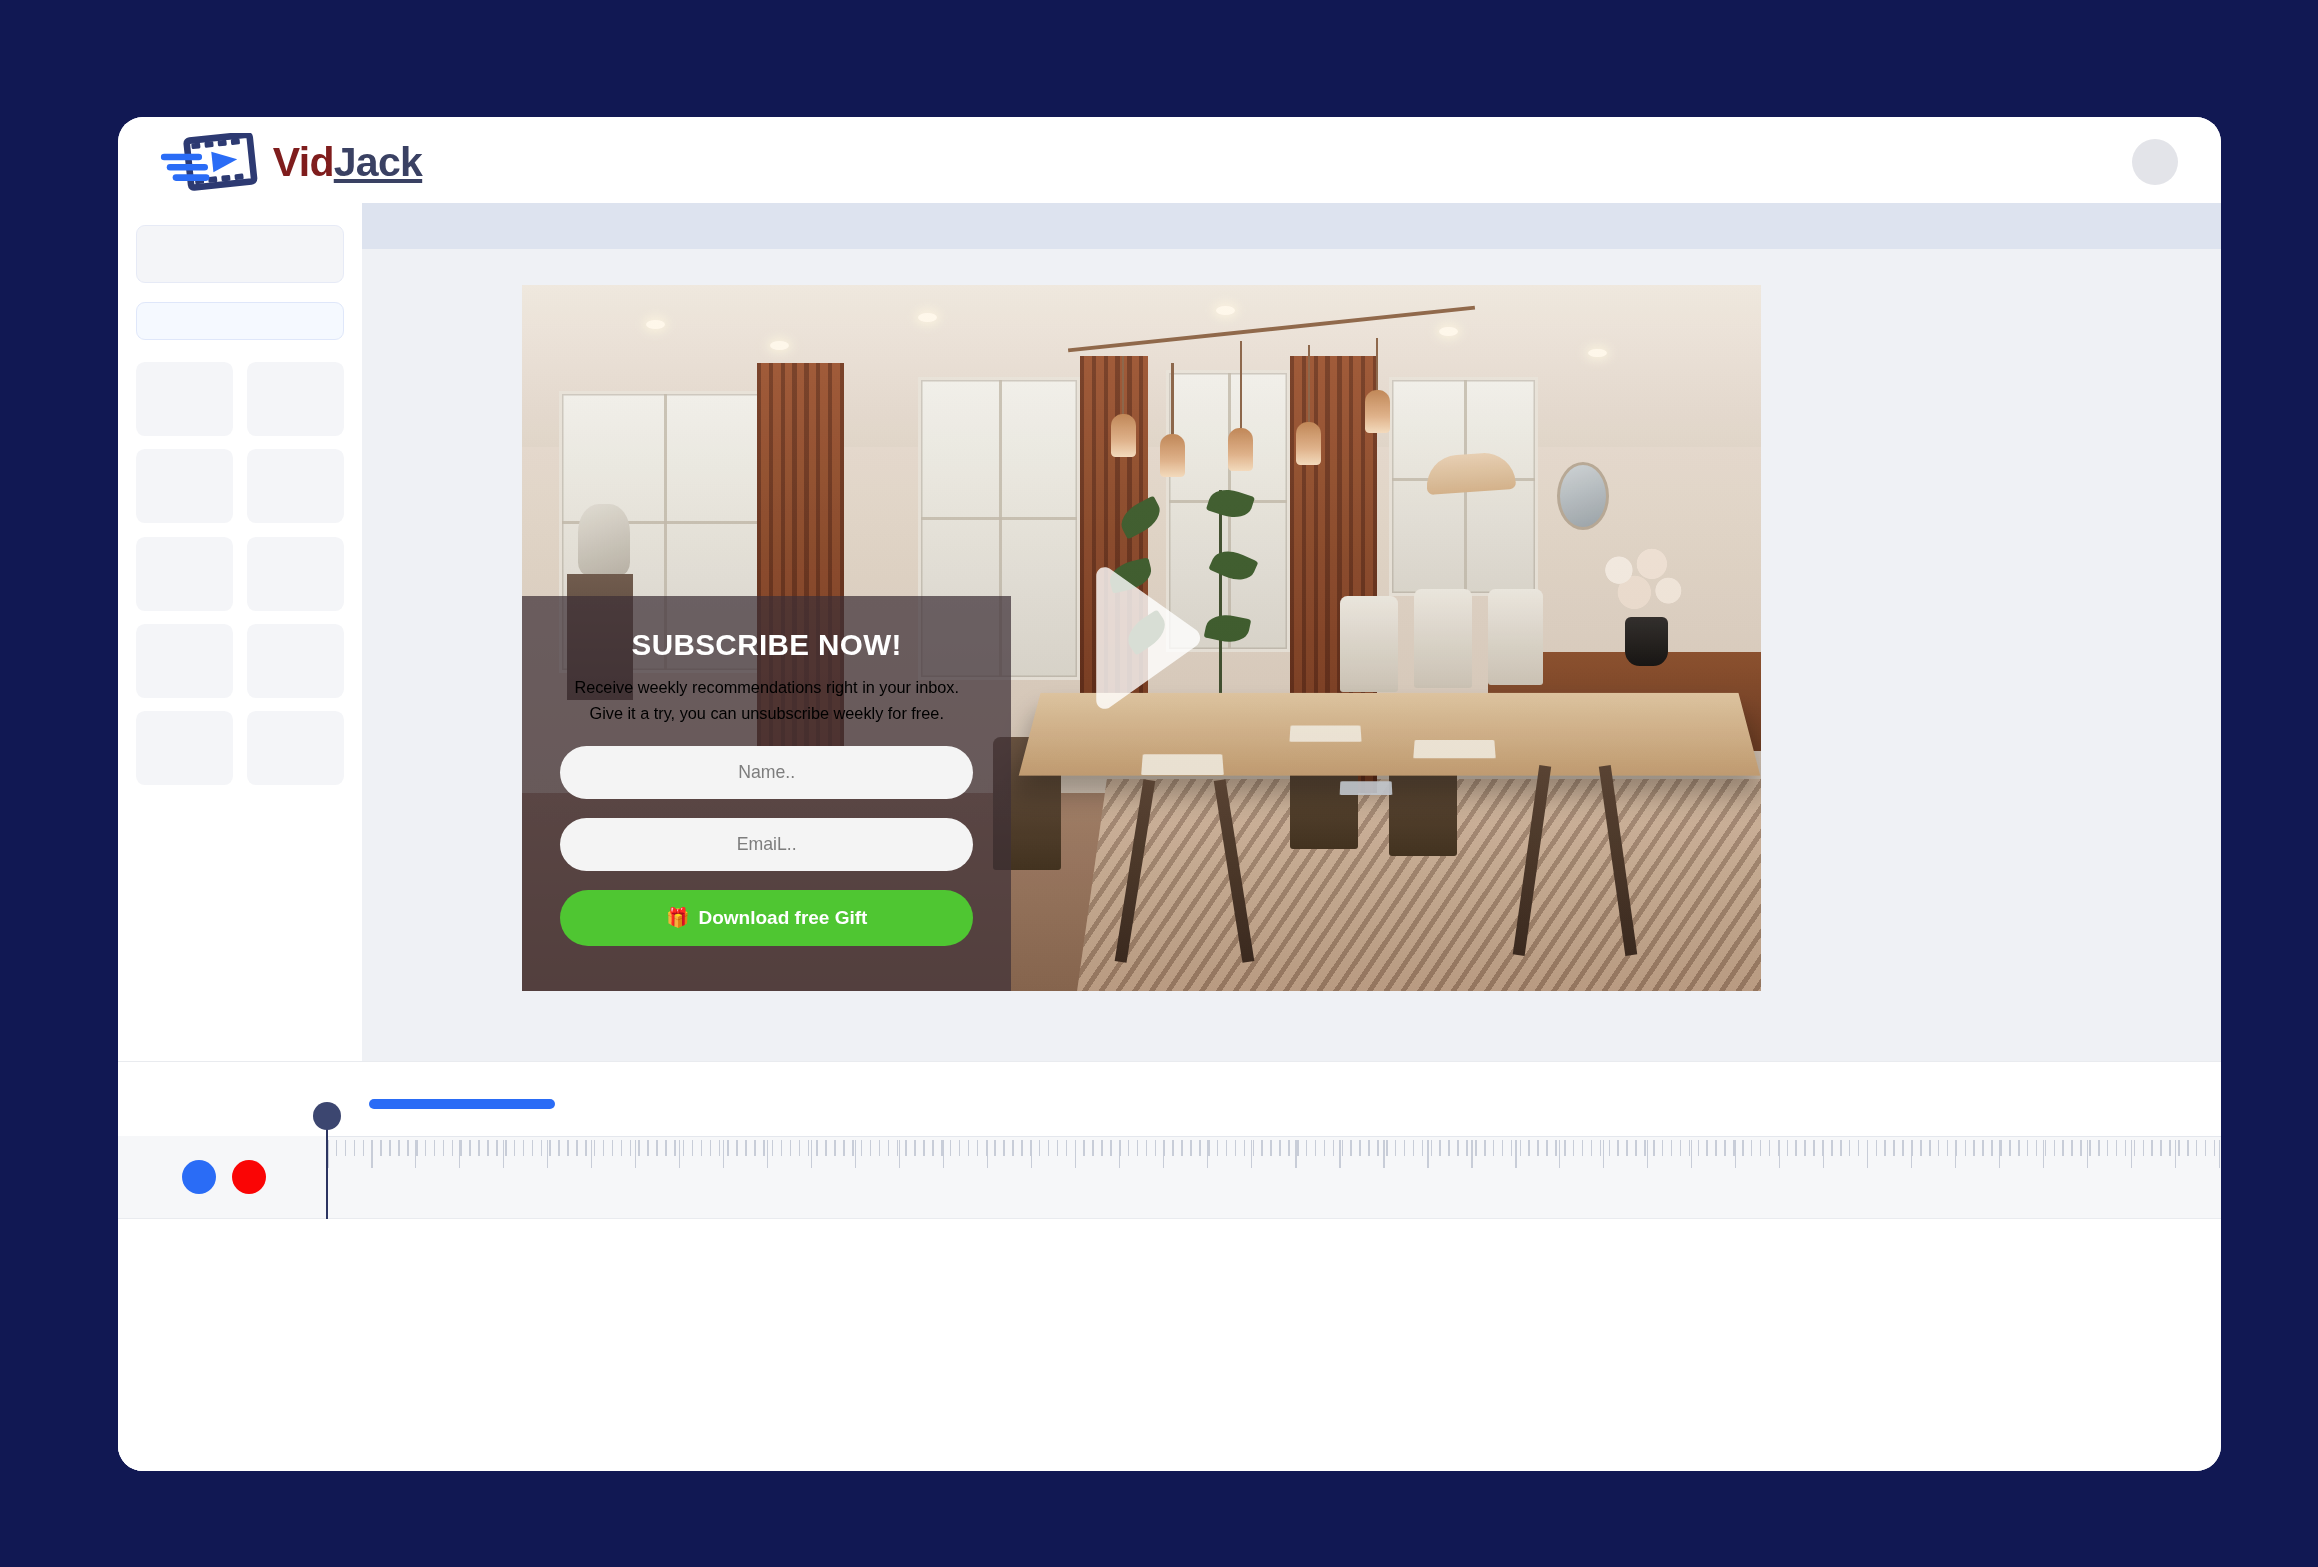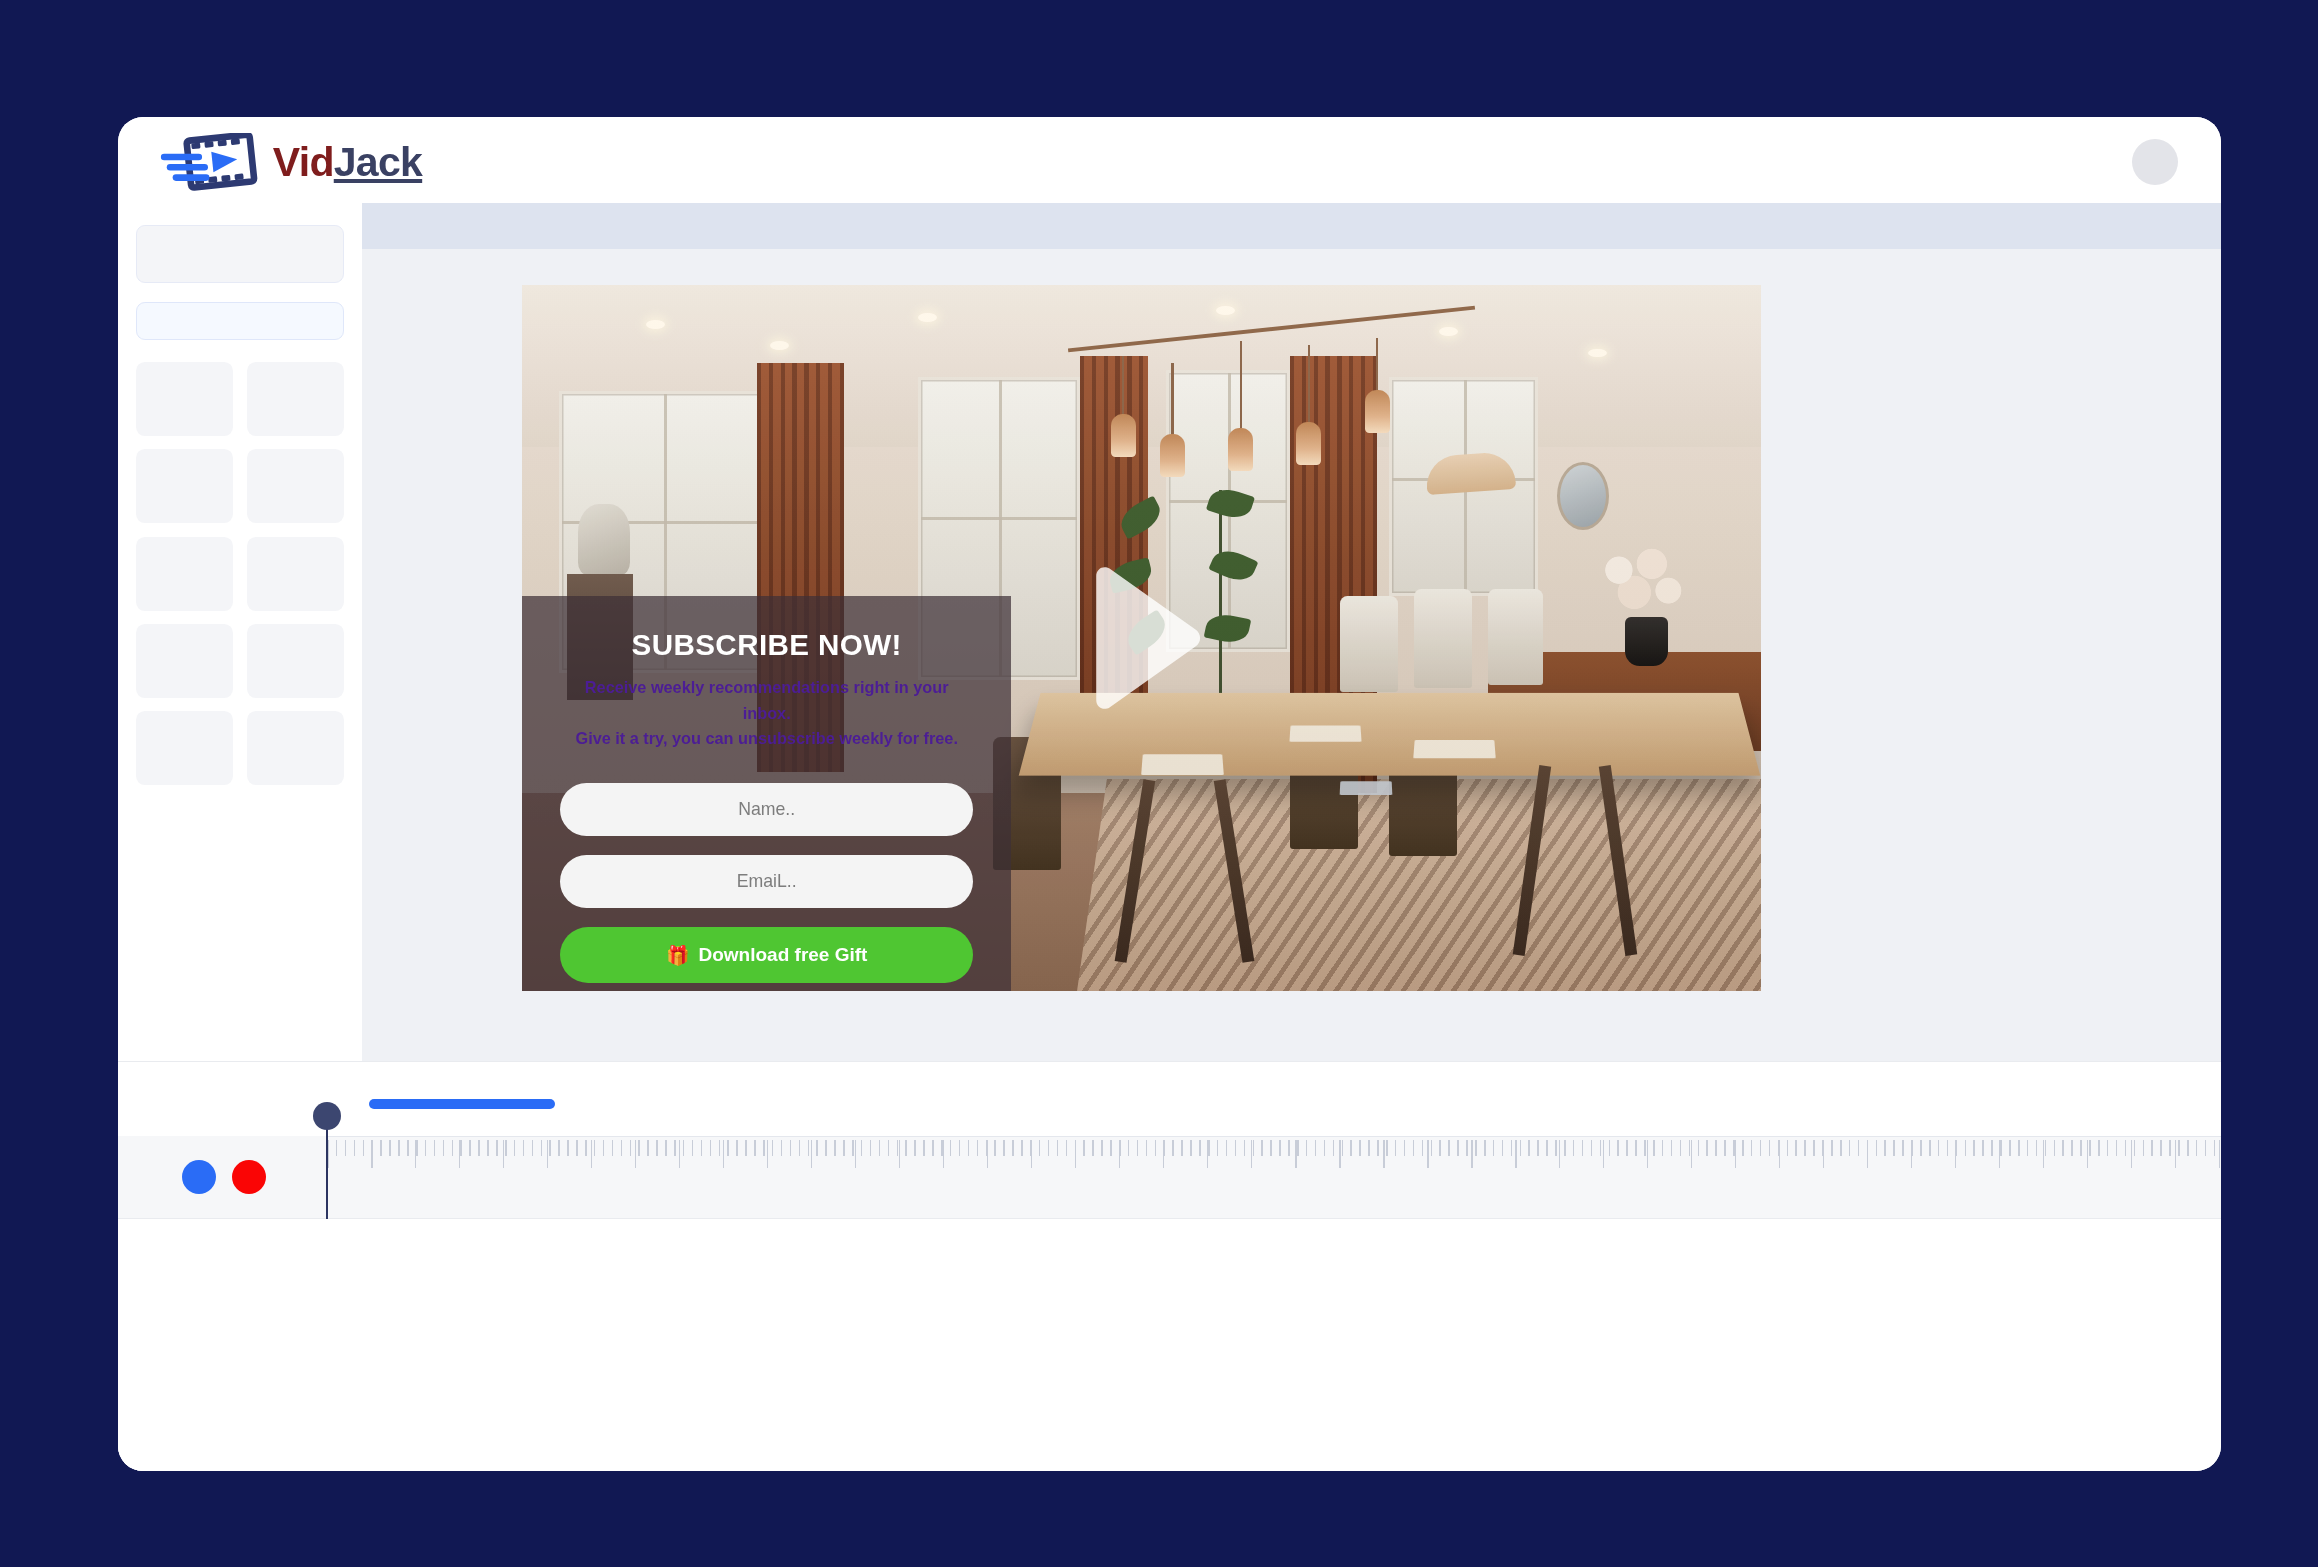--- a/index.html
+++ b/index.html
@@ -358,41 +358,41 @@
   .sub-title {
     text-align: center;
     color: #ffffff;
     font-size: 29.6px;
     font-weight: 700;
     letter-spacing: 0.4px;
     margin-bottom: 13.3px;
   }
   .sub-line {
     text-align: center;
-    color: #4c1d95;
+    color: #000000;
     font-size: 16.3px;
-    font-weight: 700;
+    font-weight: 400;
     line-height: 1.55;
   }
 
   .sub-input {
     display: block;
     width: 100%;
     height: 53px;
     margin-top: 19px;
     border: none;
     border-radius: 29.6px;
     background: #f4f4f4;
     text-align: center;
     font-family: "Liberation Sans", sans-serif;
     font-size: 17.7px;
     color: #6b6b6b;
     outline: none;
   }
-  .sub-input:first-of-type { margin-top: 32px; }
+  .sub-input:first-of-type { margin-top: 20px; }
   .sub-input::placeholder { color: #7d7d7d; }
 
   .sub-button {
     display: flex;
     align-items: center;
     justify-content: center;
     gap: 8.9px;
     width: 100%;
     height: 56px;
     margin-top: 19px;

